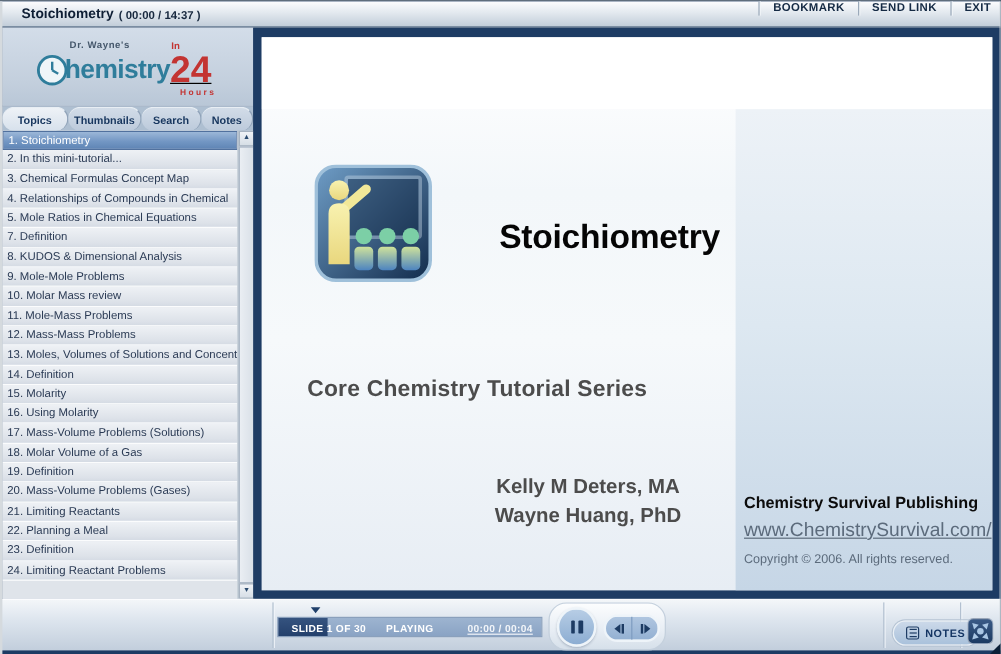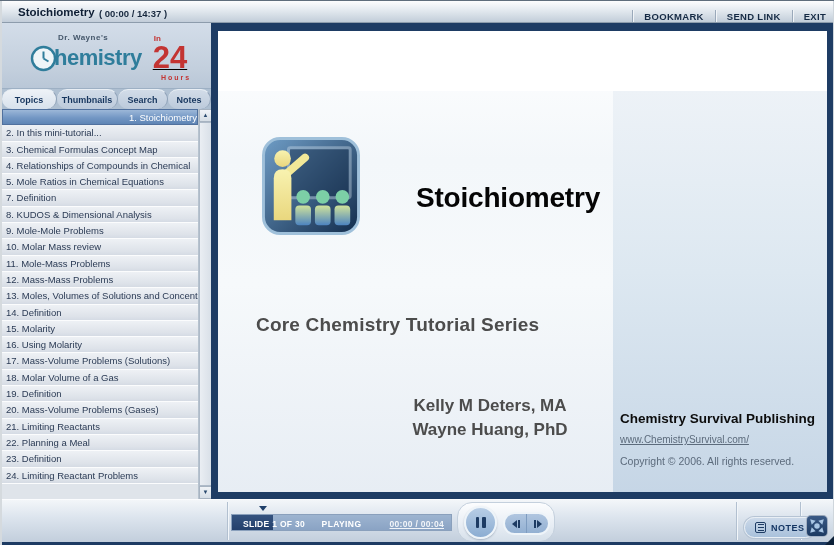--- a/index.html
+++ b/index.html
@@ -9,55 +9,55 @@
             border-top:1px solid #5f6d7c;padding-left:16px; }
   .edge-left { position:absolute; left:0; top:0; bottom:0; width:2px; background:#d5dade; z-index:40; }
   .edge-right { position:absolute; right:0; top:0; bottom:0; width:1px; background:#cfd6dc; z-index:40; }
 
   
   .titlebar { position:absolute; left:0; top:0; right:0; height:22px;
               background:linear-gradient(180deg,#fdfdfe 0%,#e3e9ef 45%,#c2cdd9 100%);
               border-bottom:1px solid #8d9cac; z-index:5; }
   .tb-title { position:absolute; left:18px; top:5px; font-size:11.5px; font-weight:bold; color:#0e1e34; }
   .tb-time  { position:absolute; left:99px; top:7px; font-size:9.5px; font-weight:bold; color:#17283e; }
-  .tb-menu { position:absolute; right:8px; top:0; height:21px; display:flex; align-items:flex-end; gap:11px; }
+  .tb-menu { position:absolute; right:8px; top:0; height:21px; display:flex; align-items:flex-start; gap:11px; }
   .tb-menu .mi { font-size:9.5px; font-weight:bold; color:#152a44; letter-spacing:.3px; cursor:pointer; }
   .tb-sep { width:1px; height:12px; background:#9aa9ba; box-shadow:1px 0 0 #f2f5f8; }
 
   
   .bodyarea { position:absolute; left:0; top:22px; right:0; height:476px; background:#1e3c64; }
 
   
   .sidebar { position:absolute; left:2px; top:0; width:209px; bottom:0; background:#dfe4ea; }
   .logo-panel { position:absolute; left:0; top:0; right:0; height:66px;
                 background:linear-gradient(180deg,#d3dde9 0%,#c3cfdd 70%,#b9c7d7 100%);
                 border-bottom:1px solid #9db0c4; }
   .logo-inner { position:absolute; left:28px; top:8px; width:160px; height:52px; }
   .logo-dr { position:absolute; left:28px; top:2px; font-size:8px; font-weight:bold; color:#45576b; letter-spacing:.5px; }
   .logo-row { position:absolute; left:0; top:12px; display:flex; align-items:center; }
   .logo-chem { font-size:22px; font-weight:bold; color:#2f7d9b; letter-spacing:-.5px; margin-left:-3px; }
-  .num-wrap { position:relative; margin-left:11px;text-decoration:underline; }
+  .num-wrap { position:relative; margin-left:0;text-decoration:underline; }
   .logo-24 { font-size:31px; font-weight:bold; color:#c33432; line-height:30px; }
   .logo-in { position:absolute; left:1px; top:-9px; font-size:8px; font-weight:bold; color:#c33432; }
   .logo-hours { position:absolute; right:-4px; bottom:-8px; font-size:7px; font-weight:bold; color:#c33432; letter-spacing:2px; }
 
   .tabs { position:absolute; left:0; top:66px; right:0; height:20px; display:flex; background:#aebfd1; }
   .tab { height:20px; border-right:1px solid #8fa2b8; border-top:1px solid #e8eef4;
          background:linear-gradient(180deg,#d2dce8 0%,#bccadb 100%);
          font-size:9px; font-weight:bold; color:#17365e; display:flex; align-items:center; justify-content:center;
          cursor:pointer;border-radius:10px; }
   .tab.active { background:linear-gradient(180deg,#eef2f7 0%,#d7e1ec 100%); }
   .tab-0 { width:55px; } .tab-1 { width:61px; } .tab-2 { width:50px; } .tab-3 { width:43px; }
 
   .topic-list { position:absolute; left:0; top:86px; right:13px; bottom:0; background:#dfe4ea; overflow:hidden; }
   .row { height:16.3px; line-height:15.3px; padding-left:4px; font-size:9.5px; color:#2a3a54;
          background:linear-gradient(180deg,#eef1f5 0%,#dde2e9 78%,#d5dbe4 100%);
          border-bottom:1px solid #fbfcfd; white-space:nowrap; overflow:hidden; cursor:pointer; }
   .row.sel { background:linear-gradient(180deg,#9cb7d8 0%,#7397c4 55%,#5f85b5 100%);
-             color:#ffffff; border:1px solid #51719e; border-bottom:1px solid #51719e;text-align:right; }
+             color:#ffffff; border:1px solid #51719e; border-bottom:1px solid #51719e; }
 
   .scrollbar { position:absolute; right:0; top:86px; bottom:0; width:13px; background:#ccd5df; border-left:1px solid #b6c2ce; }
   .sb-btn { position:absolute; left:0; width:13px; height:13px;
             background:linear-gradient(180deg,#f0f3f7 0%,#d6dee6 100%);
             border:1px solid #a7b3c1; font-size:6px; color:#2a4a6e; text-align:center; line-height:11px; cursor:pointer; }
   .sb-up { top:0; } .sb-down { bottom:0; }
   .sb-thumb { position:absolute; left:0; top:13px; bottom:13px; width:13px;
               background:linear-gradient(90deg,#eaeef3 0%,#d9e0e8 100%); border:1px solid #aebac8; cursor:pointer; }
 
   
@@ -68,21 +68,21 @@
   .band-right { position:absolute; right:0; top:60px; width:214px; bottom:0;
                 background:linear-gradient(180deg,#edf2f7 0%,#dde8f1 45%,#c6d6e6 100%); }
   .slide-icon { position:absolute; left:44px; top:106px; width:98px; height:98px; }
   .slide-title { position:absolute; left:167px; top:151px; width:246px; text-align:center;
                  font-size:28px; font-weight:bold; color:#050505; letter-spacing:-.2px; }
   .slide-subtitle { position:absolute; left:38px; top:283px; font-size:19px; font-weight:bold; color:#4c4c4c; letter-spacing:.2px; }
   .authors { position:absolute; left:172px; top:363px; width:200px; text-align:center;
              font-size:17px; font-weight:bold; color:#4c4c4c; line-height:24px; }
   .publisher { position:absolute; left:402px; top:380px; width:202px; }
   .pub-name { font-size:13.5px; font-weight:bold; color:#0c0c0c; }
-  .pub-url { display:inline-block; margin-top:8px; font-size:10px; color:#5c6b7c; text-decoration:underline; cursor:pointer; }
+  .pub-url { display:inline-block; margin-top:8px; font-size:16px; color:#5c6b7c; text-decoration:underline; cursor:pointer; }
   .pub-copy { margin-top:8px; font-size:10.5px; color:#5c6b7c; }
 
   
   .playbar { position:absolute; left:0; top:498px; right:0; height:43px;
              background:linear-gradient(180deg,#f3f6f9 0%,#dde5ee 40%,#c2cedc 100%);
              border-top:1px solid #fbfcfe; z-index:5; }
   .groove { position:absolute; top:2px; bottom:2px; width:1px; background:#b2c0d0; box-shadow:1px 0 0 #f2f6fa; }
   .marker { position:absolute; left:259px; top:6px; width:0; height:0;
             border-left:4.5px solid transparent; border-right:4.5px solid transparent;
             border-top:5.5px solid #1f3f6a; cursor:pointer; }

